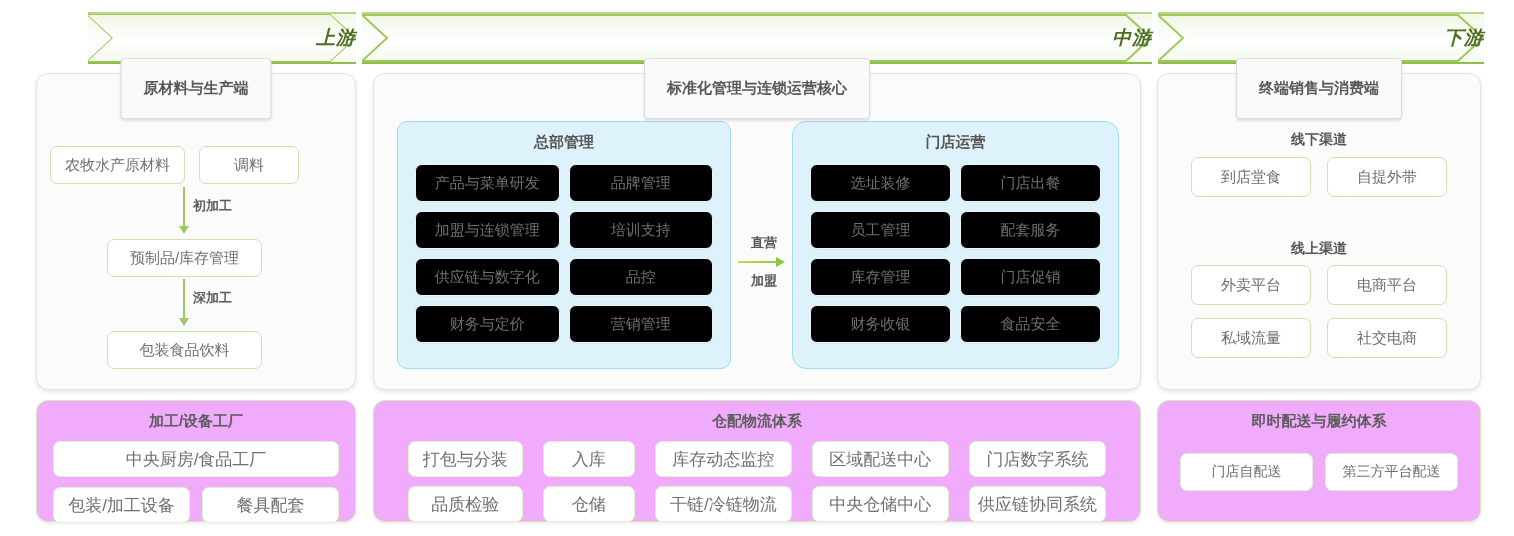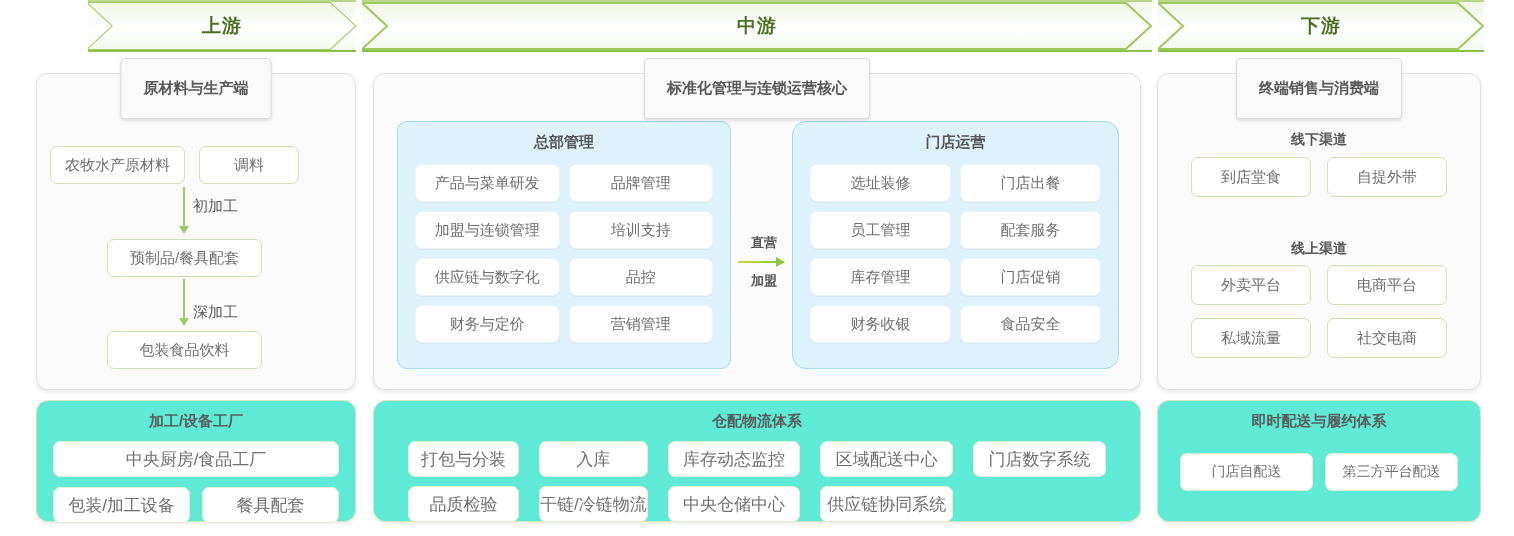--- a/index.html
+++ b/index.html
@@ -8,25 +8,25 @@
     background:#ffffff;
     font-family:"Liberation Sans","DejaVu Sans",sans-serif;
     overflow:hidden;
     position:relative;
   }
   
   .stage{position:absolute;left:0;top:0;width:1514px;height:536px;}
 
   
   .banner{
-    position:absolute;top:0;height:48px;
+    position:absolute;top:12px;height:48px;
     background:linear-gradient(180deg,#f2f7e8 0%,#ffffff 58%,#f6faef 100%);
     border-top:2px solid #b9d68a;
     border-bottom:2px solid #8dbf4b;
-    display:flex;align-items:center;justify-content:center;
+    display:flex;align-items:center;justify-content:flex-end;font-style:italic;
   }
   .banner .btxt{
     font-size:19px;font-weight:bold;color:#4c6e23;letter-spacing:1px;
     position:relative;z-index:3;
   }
   .banner .edge{
     position:absolute;left:0;top:0;width:100%;height:100%;
     pointer-events:none;
   }
   .banner-up{left:88px;width:268px;}
@@ -76,42 +76,42 @@
 
   .arrow-v{
     position:absolute;width:2px;background:#9ec862;
   }
   .arrow-head{
     position:absolute;width:0;height:0;
     border-left:5px solid transparent;border-right:5px solid transparent;
     border-top:8px solid #9ec862;
   }
   .arrow-lbl{
-    position:absolute;font-size:15px;font-weight:normal;color:#5b5b5b;white-space:nowrap;
+    position:absolute;font-size:13px;font-weight:bold;color:#5b5b5b;white-space:nowrap;
   }
 
   
   .bluepanel{
     position:absolute;top:47px;height:246px;
     background:#ddf2fa;
     border:1px solid #9fdcef;
     border-radius:10px;
   }
   #blue-hq{left:23px;width:332px;}
   #blue-store{left:418px;width:325px;border-radius:14px;}
   .blue-title{
     text-align:center;font-size:15px;font-weight:bold;color:#555;
     margin-top:11px;
   }
   .blue-grid{
     display:grid;grid-template-columns:1fr 1fr;gap:9px;
     padding:12px 17px 0 17px;
   }
   .wchip{
-    background:#ffffff;border:1px solid #eaf4f8;border-radius:7px;
+    background:#000000;border:1px solid #eaf4f8;border-radius:7px;
     height:36px;display:flex;align-items:center;justify-content:center;
     font-size:15px;color:#6f6f6f;white-space:nowrap;
     box-shadow:0 1px 1px rgba(0,0,0,.04);
     text-align:right;
   }
 
   
   .connector{position:absolute;left:362px;top:160px;width:56px;text-align:center;}
   .connector .c-lbl{font-size:13px;font-weight:bold;color:#555;line-height:18px;}
   .conn-arrow{position:relative;height:14px;margin:3px 0;}
@@ -130,27 +130,27 @@
     position:absolute;width:100%;text-align:center;
     font-size:14px;font-weight:bold;color:#555;
   }
   .dgrid{position:absolute;display:grid;grid-template-columns:1fr 1fr;gap:13px 16px;
     left:33px;width:256px;}
   .dgrid .chip{height:40px;font-size:15px;}
 
   
   .gpanel{
     position:absolute;top:400px;height:120px;
-    background:#5eead4;
+    background:#f0abfc;
     border:1px solid #d4e5bb;
     border-radius:12px;
     box-shadow:0 2px 3px rgba(0,0,0,.07);
   }
   #g-left{left:36px;width:318px;}
-  #g-mid{left:373px;width:766px;border-radius:13px;}
+  #g-mid{left:373px;width:766px;}
   #g-right{left:1157px;width:322px;}
   .gpanel .gtitle{
     text-align:center;font-size:15px;font-weight:bold;color:#5c5c5c;
     margin-top:11px;
   }
   .gchip{
     background:#ffffff;border:1px solid #e2eed2;border-radius:7px;
     height:34px;display:flex;align-items:center;justify-content:center;
     font-size:17px;color:#6f6f6f;white-space:nowrap;
   }
@@ -216,25 +216,25 @@
 
     <div class="up-row" id="up-r1">
       <div class="chip" id="up-c1">农牧水产原材料</div>
       <div class="chip" id="up-c2">调料</div>
     </div>
 
     <div class="arrow-v" style="left:146px;top:113px;height:40px;"></div>
     <div class="arrow-head" style="left:142px;top:152px;"></div>
     <div class="arrow-lbl" style="left:156px;top:123px;">初加工</div>
 
-    <div class="chip" id="up-c3">预制品/餐具配套</div>
+    <div class="chip" id="up-c3">预制品/库存管理</div>
 
     <div class="arrow-v" style="left:146px;top:205px;height:40px;"></div>
     <div class="arrow-head" style="left:142px;top:244px;"></div>
-    <div class="arrow-lbl" style="left:156px;top:229px;">深加工</div>
+    <div class="arrow-lbl" style="left:156px;top:215px;">深加工</div>
 
     <div class="chip" id="up-c4">包装食品饮料</div>
   </div>
 
   <div class="panel" id="panel-mid">
     <div class="panel-title">标准化管理与连锁运营核心</div>
 
     <div class="bluepanel" id="blue-hq">
       <div class="blue-title">总部管理</div>
       <div class="blue-grid">
@@ -304,20 +304,21 @@
 
   <div class="gpanel" id="g-mid">
     <div class="gtitle">仓配物流体系</div>
     <div class="g5">
       <div class="gchip">打包与分装</div>
       <div class="gchip">入库</div>
       <div class="gchip">库存动态监控</div>
       <div class="gchip">区域配送中心</div>
       <div class="gchip">门店数字系统</div>
       <div class="gchip">品质检验</div>
+      <div class="gchip">仓储</div>
       <div class="gchip">干链/冷链物流</div>
       <div class="gchip">中央仓储中心</div>
       <div class="gchip">供应链协同系统</div>
     </div>
   </div>
 
   <div class="gpanel" id="g-right">
     <div class="gtitle">即时配送与履约体系</div>
     <div class="grow">
       <div class="gchip">门店自配送</div>

